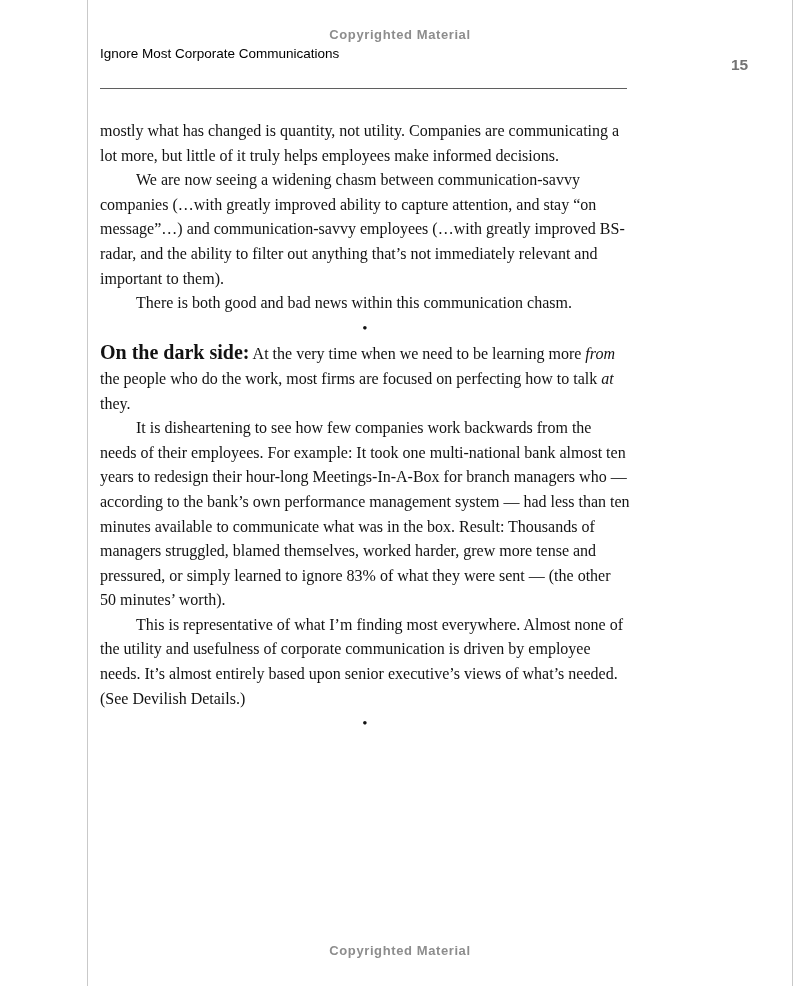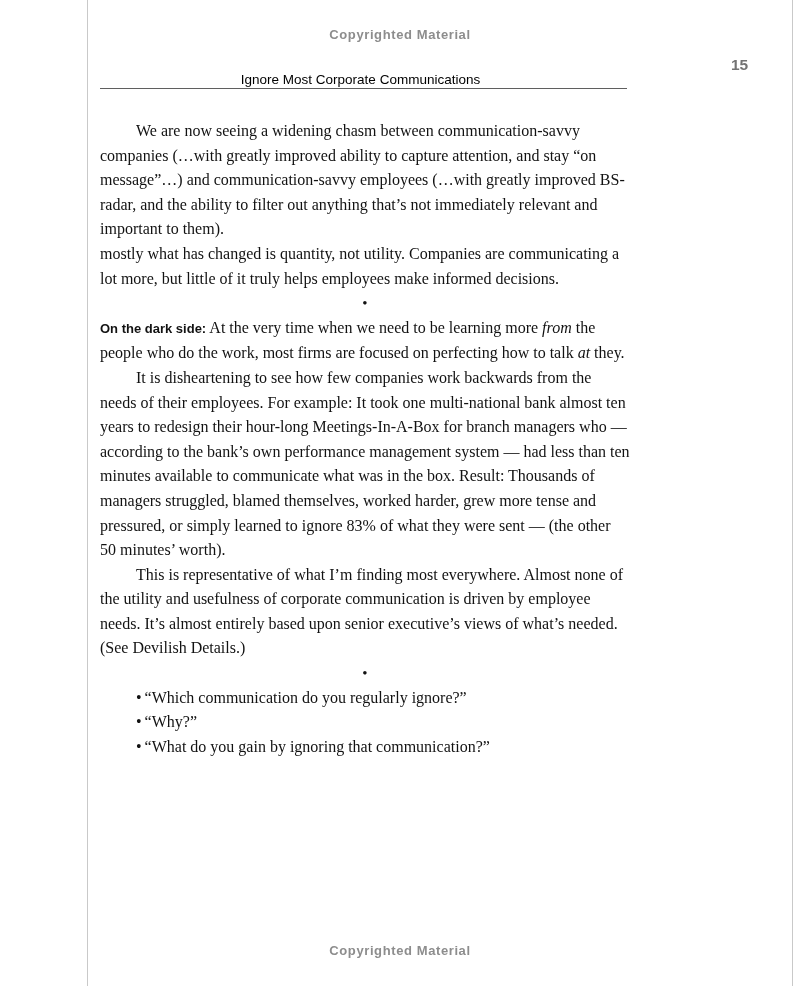--- a/index.html
+++ b/index.html
@@ -32,24 +32,24 @@
     font-weight: 700;
     font-size: 13px;
     letter-spacing: 0.6px;
     color: #8d8d8d;
   }
   .copyright.top    { top: 27px; }
   .copyright.bottom { top: 943px; }
 
   .running-head {
     position: absolute;
-    top: 72px;
+    top: 46px;
     left: 100px;
     width: 521px;
-    text-align: center;
+    text-align: left;
     font-family: "Liberation Sans", sans-serif;
     font-size: 13.5px;
     color: #000;
     white-space: nowrap;
   }
   .page-number {
     position: absolute;
     top: 56px;
     left: 731px;
     font-family: "Liberation Sans", sans-serif;
@@ -76,23 +76,23 @@
     text-align: left;
   }
   .para { text-indent: 0; }
   .para.indent { text-indent: 36px; }
   .separator {
     text-align: center;
     font-size: 15px;
     line-height: 24.6px;
   }
   .lead {
-    font-family: Liberation Sans, sans-serif;
+    font-family: Liberation Serif, serif;
     font-weight: 700;
-    font-size: 13px;
+    font-size: 20px;
   }
   .it { font-style: italic; text-align: right; }
 
   .q-list { padding-left: 36px; }
   .q-item { line-height: 24.6px; }
   .q-bullet { margin-right: 3px; }
 </style>
 </head>
 <body>
 
@@ -102,39 +102,35 @@
   <div class="edge edge-right"></div>
 
   <div class="copyright top">Copyrighted Material</div>
 
   <div class="running-head">Ignore Most Corporate Communications</div>
   <div class="page-number">15</div>
   <div class="head-rule"></div>
 
   <div class="text-column">
 
+    <p class="para">mostly what has changed is quantity, not utility. Companies are communicating a lot more, but little of it truly helps employees make informed decisions.</p>
+
     <p class="para indent">We are now seeing a widening chasm between communication-savvy companies (…with greatly improved ability to capture attention, and stay “on message”…) and communication-savvy employees (…with greatly improved BS-radar, and the ability to filter out anything that’s not immediately relevant and important to them).</p>
 
-    <p class="para">mostly what has changed is quantity, not utility. Companies are communicating a lot more, but little of it truly helps employees make informed decisions.</p>
-
+    <p class="para indent">There is both good and bad news within this communication chasm.</p>
 
     <p class="separator">•</p>
 
     <p class="para"><span class="lead">On the dark side:</span><span> At the very time when we need to be learning more </span><span class="it">from</span><span> the people who do the work, most firms are focused on perfecting how to talk </span><span class="it">at</span><span> they.</span></p>
 
     <p class="para indent">It is disheartening to see how few companies work backwards from the needs of their employees. For example: It took one multi-national bank almost ten years to redesign their hour-long Meetings-In-A-Box for branch managers who — according to the bank’s own performance management system — had less than ten minutes available to communicate what was in the box. Result: Thousands of managers struggled, blamed themselves, worked harder, grew more tense and pressured, or simply learned to ignore 83% of what they were sent — (the other 50 minutes’ worth).</p>
 
     <p class="para indent">This is representative of what I’m finding most everywhere. Almost none of the utility and usefulness of corporate communication is driven by employee needs. It’s almost entirely based upon senior executive’s views of what’s needed. (See Devilish Details.)</p>
 
     <p class="separator">•</p>
 
 
-    <div class="q-list">
-      <div class="q-item"><span class="q-bullet">•</span><span>“Which communication do you regularly ignore?”</span></div>
-      <div class="q-item"><span class="q-bullet">•</span><span>“Why?”</span></div>
-      <div class="q-item"><span class="q-bullet">•</span><span>“What do you gain by ignoring that communication?”</span></div>
-    </div>
 
   </div>
 
   <div class="copyright bottom">Copyrighted Material</div>
 
 </div>
 
 </body></html>

